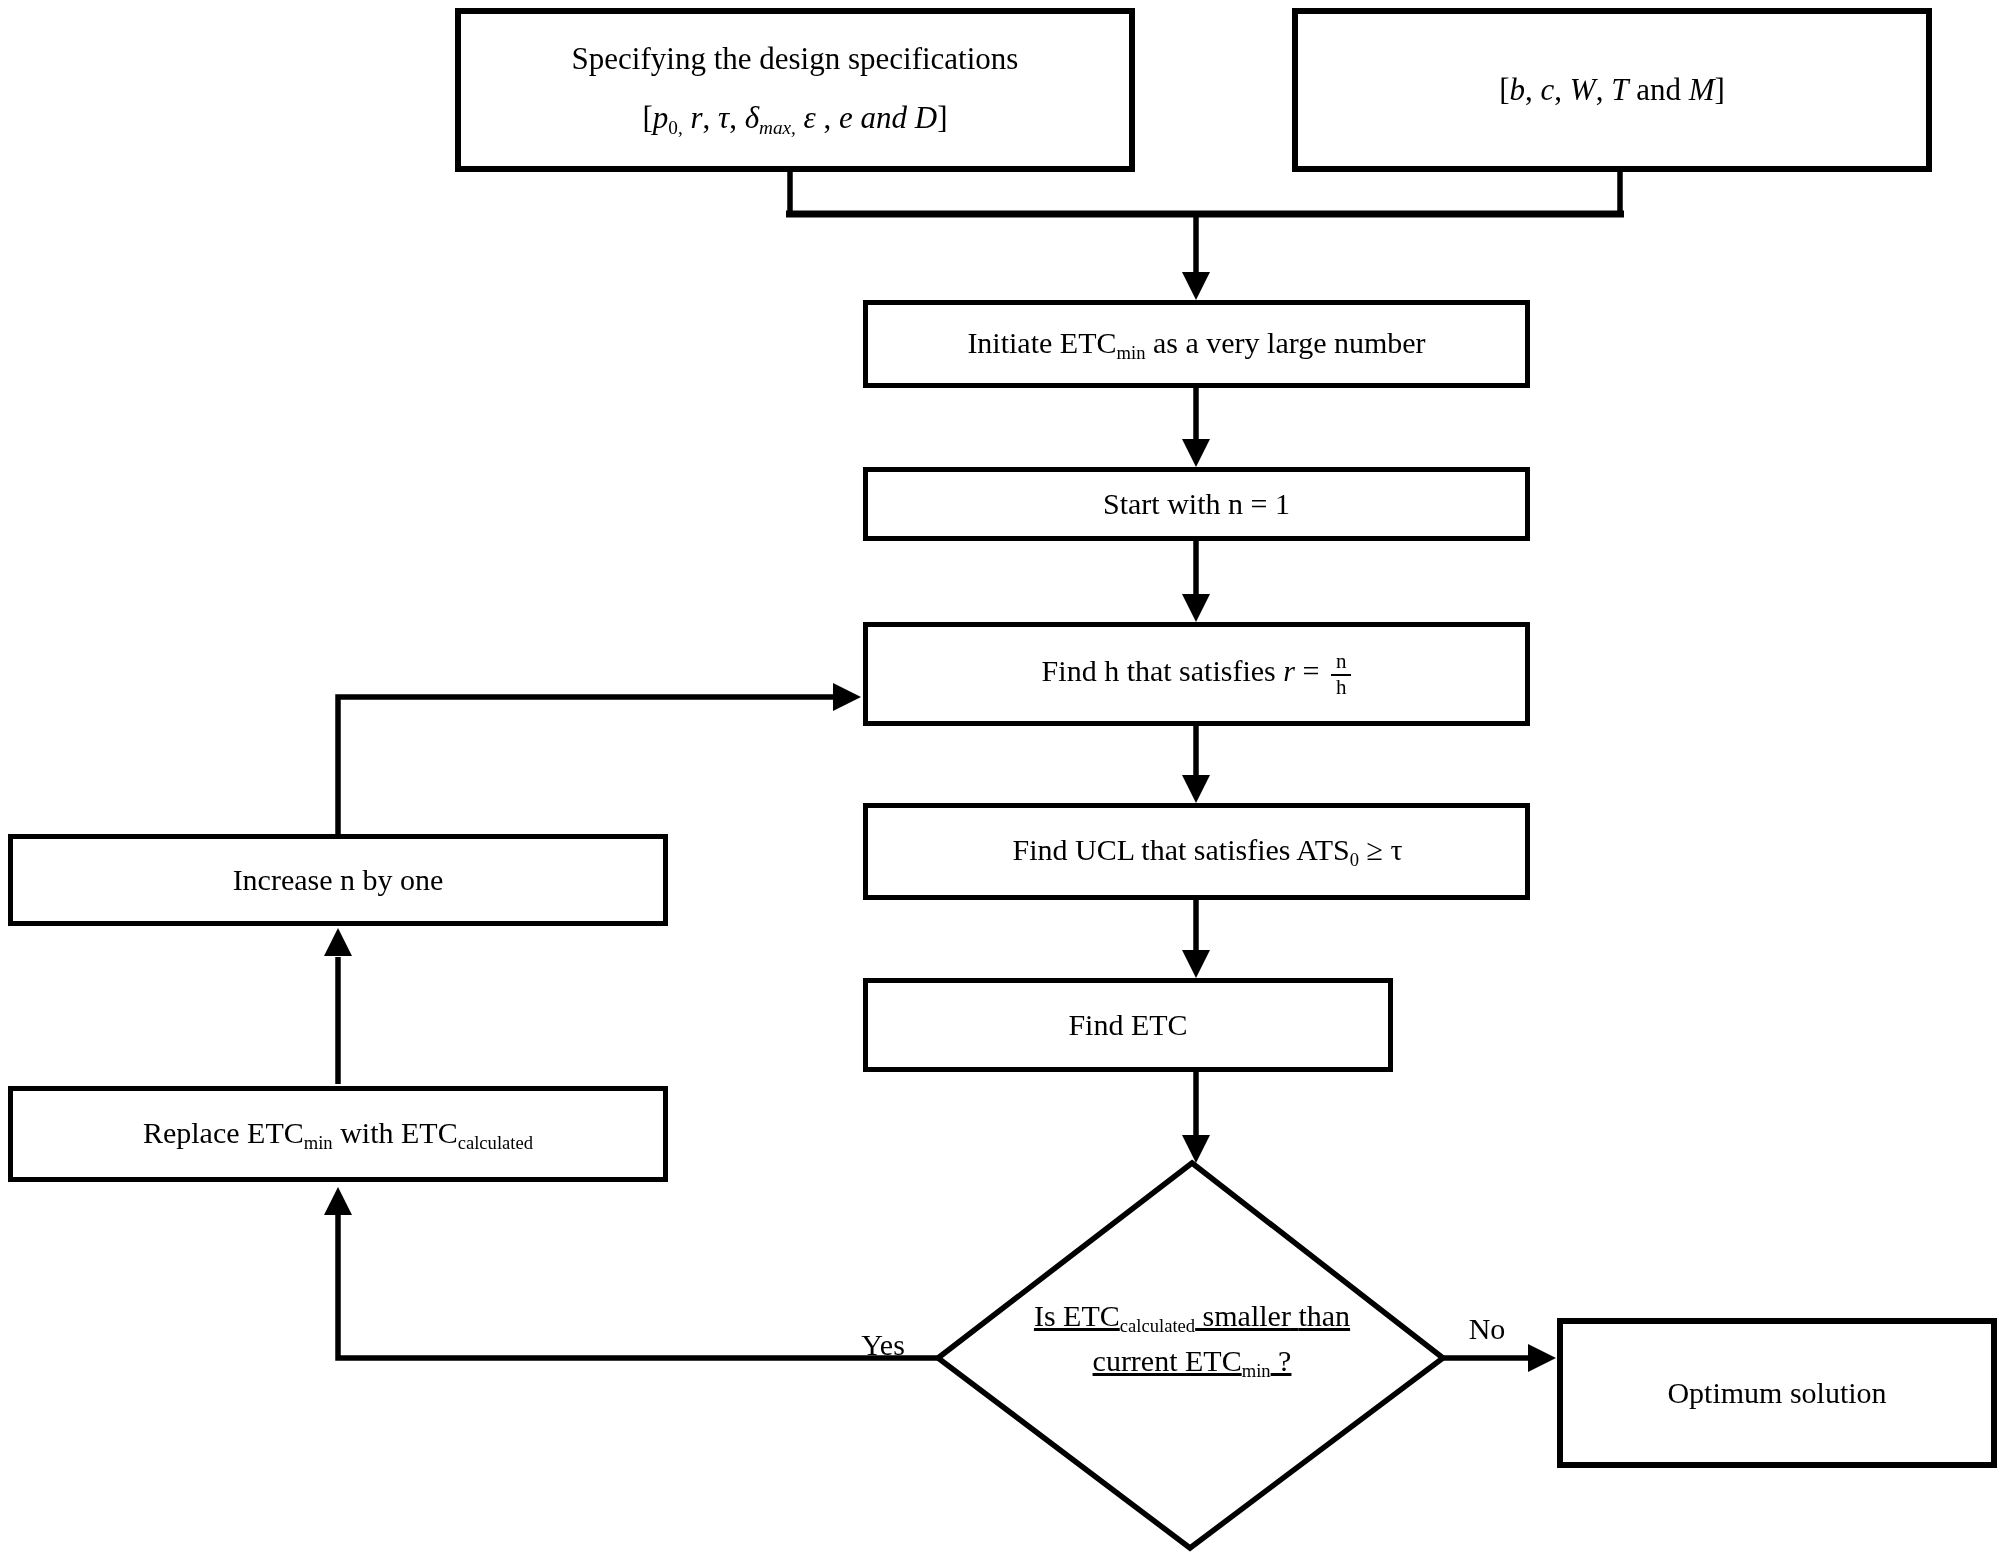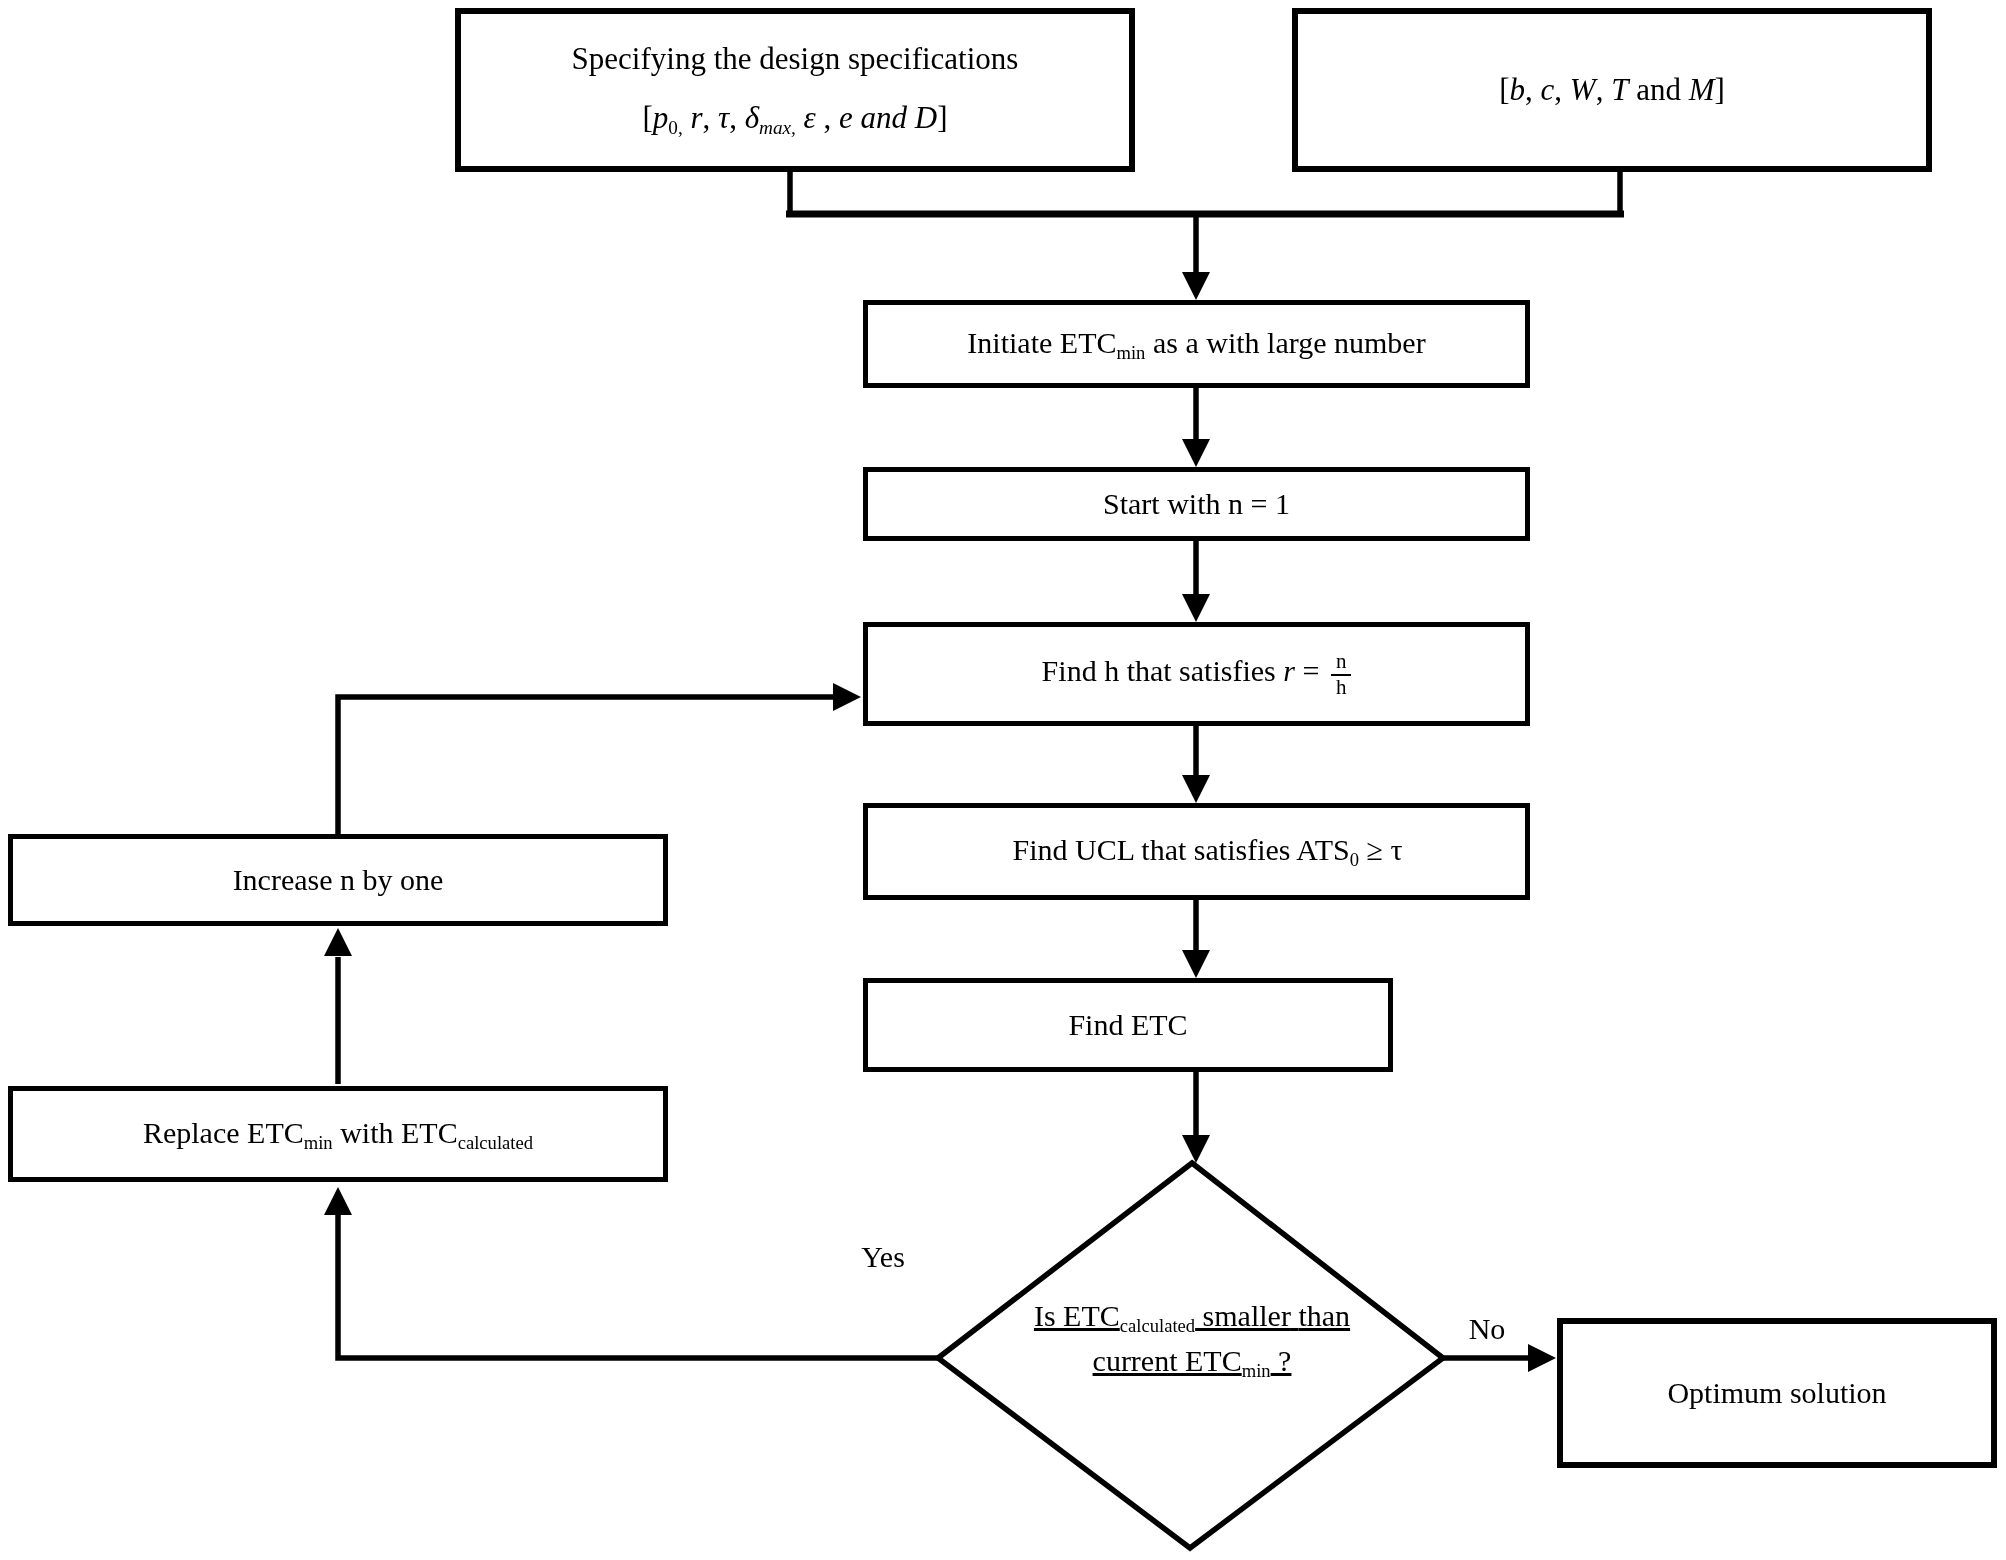--- a/index.html
+++ b/index.html
@@ -83,21 +83,21 @@
   <div class="node thick gap2" style="left:455px; top:8px; width:680px; height:164px; font-size:31px;">
     <span class="bline"><span>Specifying the design specifications</span></span>
     <span class="bline"><span>[</span><span class="it">p</span><span class="sub">0,</span><span> </span><span class="it">r</span><span>, </span><span class="it">τ</span><span>, </span><span class="it">δ</span><span class="sub it">max,</span><span> </span><span class="it">ε</span><span> , </span><span class="it">e and D</span><span>]</span></span>
   </div>
 
   <div class="node thick gap2" style="left:1292px; top:8px; width:640px; height:164px; font-size:31px;">
     <span class="bline"><span>[</span><span class="it">b</span><span>, </span><span class="it">c</span><span>, </span><span class="it">W</span><span>, </span><span class="it">T</span><span> and </span><span class="it">M</span><span>]</span></span>
   </div>
 
   <div class="node" style="left:863px; top:300px; width:667px; height:88px;">
-    <span class="bline"><span>Initiate ETC</span><span class="sub">min</span><span> as a with large number</span></span>
+    <span class="bline"><span>Initiate ETC</span><span class="sub">min</span><span> as a very large number</span></span>
   </div>
 
   <div class="node" style="left:863px; top:467px; width:667px; height:74px;">
     <span class="bline"><span>Start with n = 1</span></span>
   </div>
 
   <div class="node" style="left:863px; top:622px; width:667px; height:104px;">
     <span class="bline"><span>Find h that satisfies </span><span class="it">r</span><span> = </span><span class="frac"><span class="num">n</span><span class="den">h</span></span></span>
   </div>
 
@@ -119,16 +119,16 @@
 
   <div class="node thick" style="left:1557px; top:1318px; width:440px; height:150px;">
     <span class="bline"><span>Optimum solution</span></span>
   </div>
 
   <div class="floating-text" style="left:992px; top:1298px; width:400px;">
     <span class="bline"><span>Is ETC</span><span class="sub">calculated</span><span> smaller</span></span>
     <span class="bline"><span>than current ETC</span><span class="sub">min</span><span> ?</span></span>
   </div>
 
-  <div class="edge-label" style="left:823px; top:1240px;">Yes</div>
+  <div class="edge-label" style="left:823px; top:1328px;">Yes</div>
   <div class="edge-label" style="left:1427px; top:1312px;">No</div>
 
 </div>
 
 </body></html>

